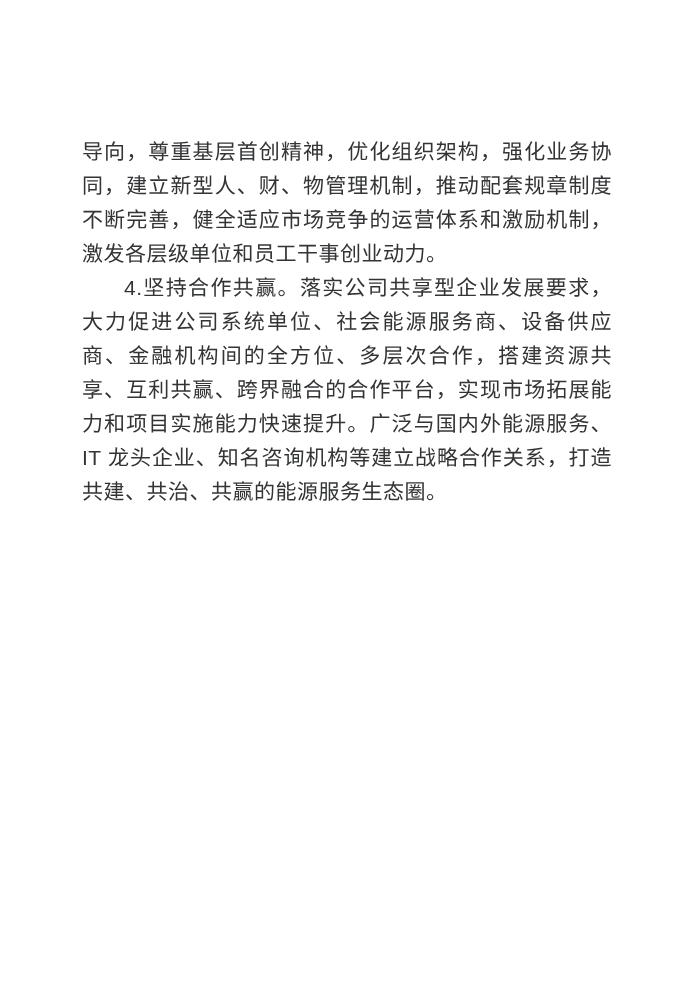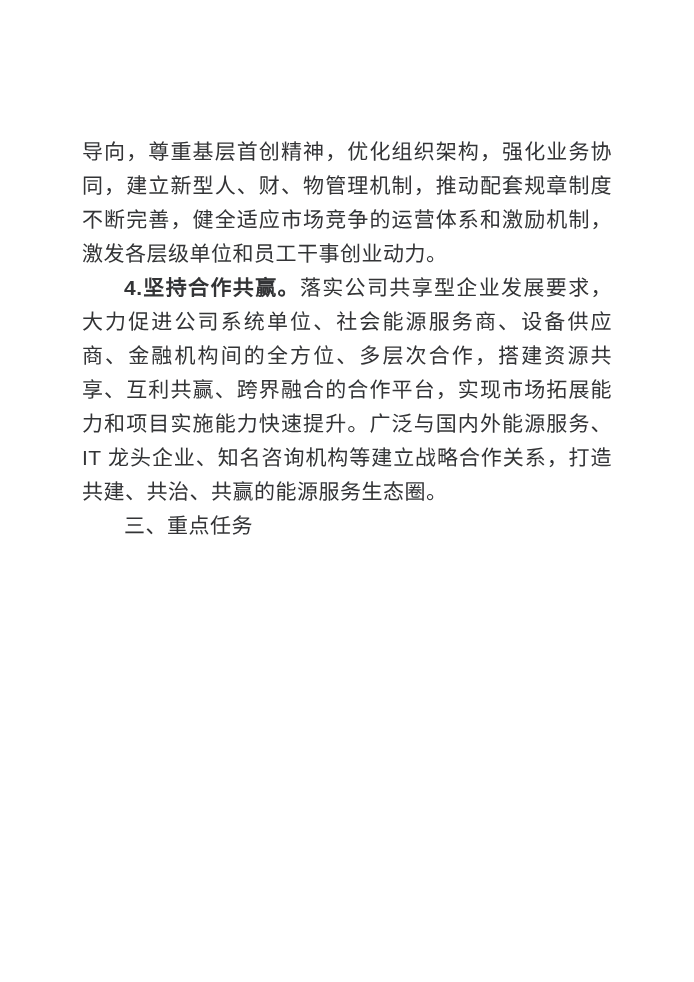--- a/index.html
+++ b/index.html
@@ -29,33 +29,32 @@
     letter-spacing: 0.5px;
   }
   .text-block p {
     margin: 0;
     padding: 0;
   }
   p.indent {
     text-indent: 2em;
   }
   .bold {
-    font-weight: bold;
+    font-weight: normal;
   }
 </style>
 </head>
 <body>
 
 <div class="page">
   <div class="text-block">
 
     <p>导向，尊重基层首创精神，优化组织架构，强化业务协同，建立新型人、财、物管理机制，推动配套规章制度不断完善，健全适应市场竞争的运营体系和激励机制，激发各层级单位和员工干事创业动力。</p>
 
     <p class="indent"><span class="bold">4.坚持合作共赢。</span><span>落实公司共享型企业发展要求，大力促进公司系统单位、社会能源服务商、设备供应商、金融机构间的全方位、多层次合作，搭建资源共享、互利共赢、跨界融合的合作平台，实现市场拓展能力和项目实施能力快速提升。广泛与国内外能源服务、IT 龙头企业、知名咨询机构等建立战略合作关系，打造共建、共治、共赢的能源服务生态圈。</span></p>
 
-    <p class="indent">三、重点任务</p>
 
 
 
 
 
   </div>
 </div>
 
 </body></html>

